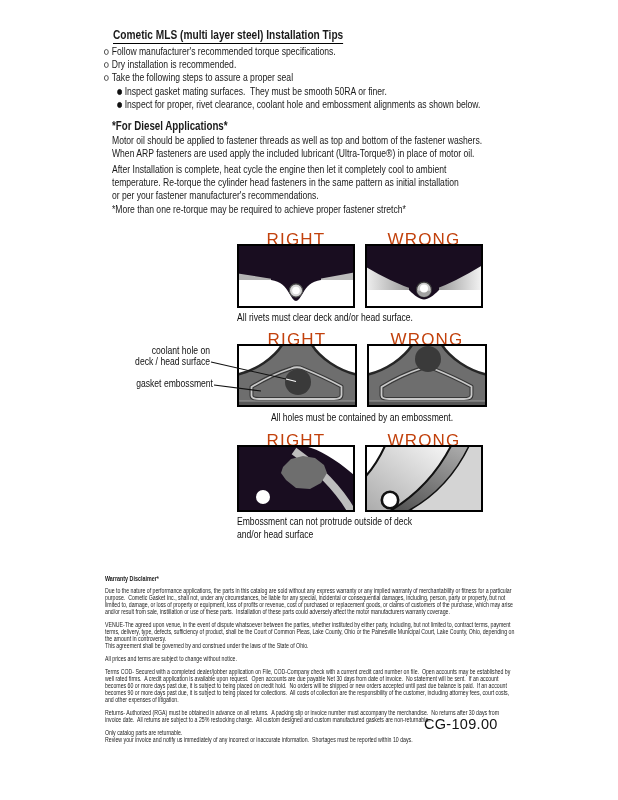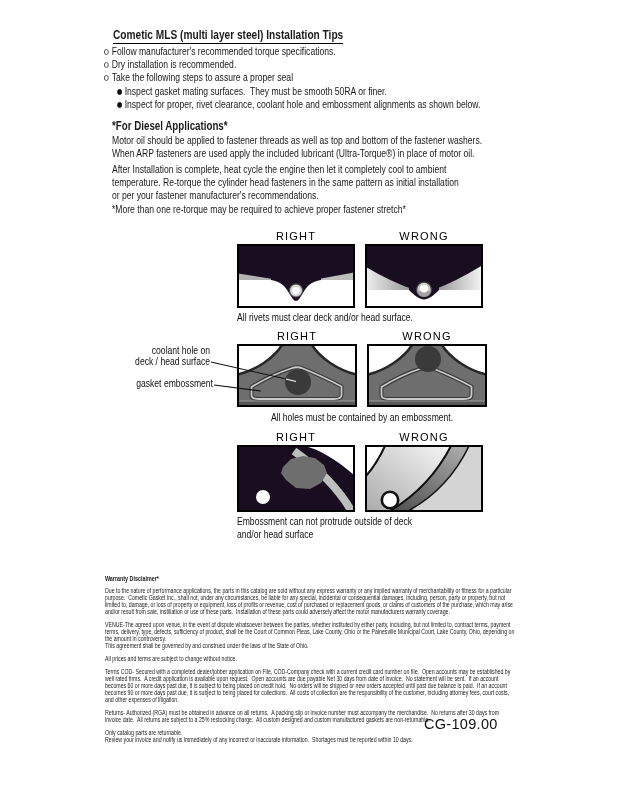--- a/index.html
+++ b/index.html
@@ -24,21 +24,21 @@
   .brow .mk {
     flex:none; width:4px; height:4px; border:1px solid #444; border-radius:50%;
     margin:4px 4px 0 0; background:#fff;
   }
   .brow.sub { margin-left:17px; }
   .brow.sub .mk { background:#111; border-color:#111; width:3.5px; height:3.5px; margin-top:4.5px; }
 
   .dieselhead { left:112px; top:119px; font-size:12.5px; font-weight:bold; white-space:nowrap; }
   .para { left:112px; font-size:11px; line-height:13px; width:560px; }
 
-  .dlab { font-size:11px; letter-spacing:1.2px; text-align:center; width:118px; color:#000000; }
+  .dlab { font-size:17px; letter-spacing:1.2px; text-align:center; width:118px; color:#c2410c; }
   .dlab.w120 { width:120px; }
   .panel svg { display:block; }
   .cap { font-size:11px; line-height:12.5px; color:#111; }
 
   .ann { font-size:11px; line-height:10.8px; color:#111; width:154px; }
 
   .warranty { left:105px; top:575px; width:526px; font-size:6.7px; line-height:7px; color:#222; }
   .warranty .whead { font-weight:bold; font-size:6.9px; margin:0 0 4.5px 0; }
   .warranty p { margin:0 0 6px 0; }
 

